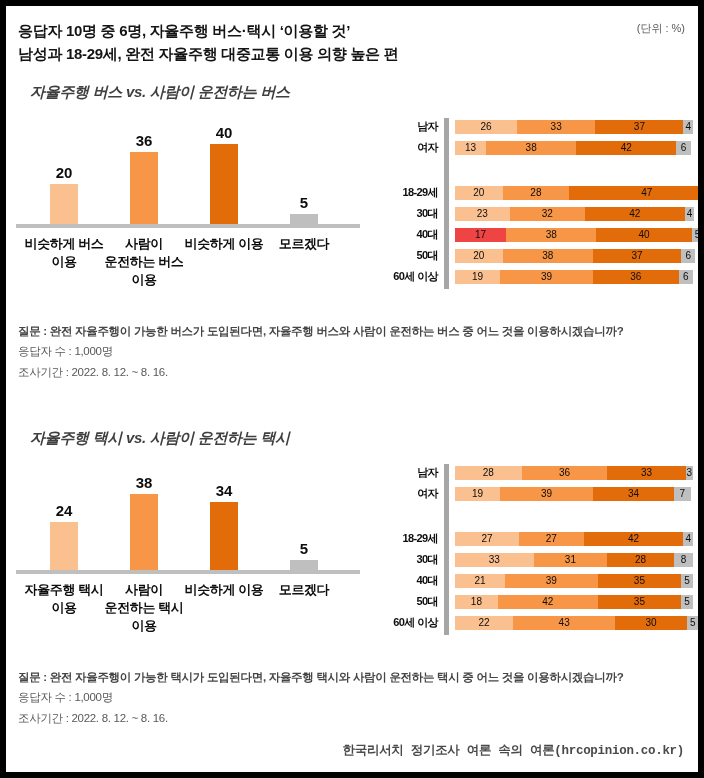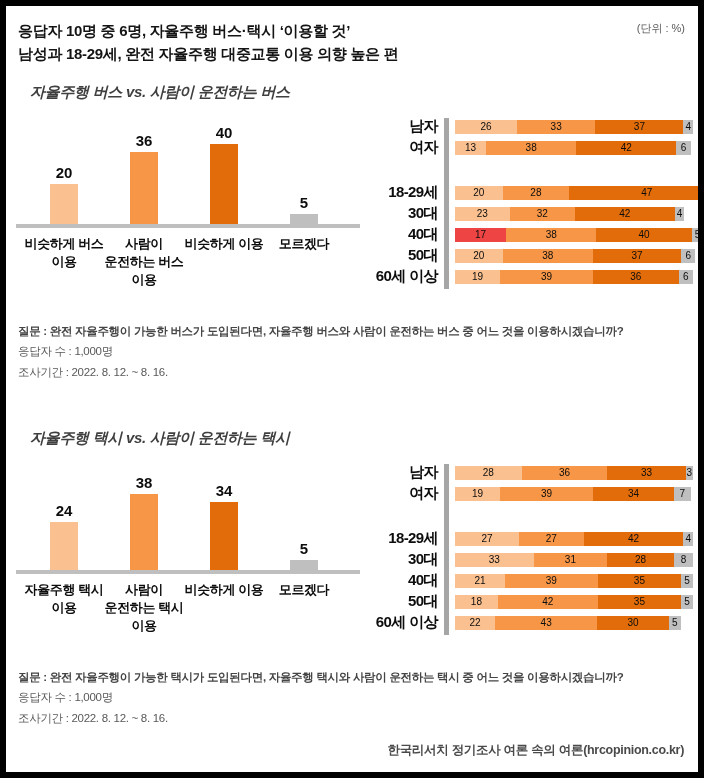--- a/index.html
+++ b/index.html
@@ -20,30 +20,30 @@
   .vplot{display:flex;align-items:flex-end;height:108px;padding:0 8px;}
   .vcol{width:80px;display:flex;flex-direction:column;align-items:center;justify-content:flex-end;}
   .vval{font-size:15px;font-weight:700;color:#0d0d0d;margin-bottom:3px;}
   .vbar{width:28px;flex:none;}
   .vbase{height:4px;width:344px;background:#BFBFBF;}
   .vlabels{display:flex;padding:0 8px;margin-top:7px;}
   .vlabel{width:80px;text-align:center;font-size:13px;font-weight:700;color:#0d0d0d;line-height:1.42;white-space:pre-line;letter-spacing:-0.4px;}
   
   .schart{position:relative;margin-left:0;padding-top:4px;flex:none;}
   .srow{display:flex;align-items:center;height:14px;margin-bottom:7px;}
-  .slabel{width:66px;text-align:right;padding-right:6px;font-size:15px;font-weight:700;color:#0d0d0d;flex:none;white-space:nowrap;letter-spacing:-0.6px;}
+  .slabel{width:66px;text-align:right;padding-right:6px;font-size:11px;font-weight:700;color:#0d0d0d;flex:none;white-space:nowrap;letter-spacing:-0.6px;}
   .sbars{display:flex;height:14px;margin-left:11px;}
   .sseg{flex:none;display:flex;align-items:center;justify-content:center;font-size:10px;font-weight:400;color:#0d0d0d;line-height:14px;}
   .sgap{height:24px;}
   .saxis{position:absolute;left:72px;top:2px;bottom:2px;width:5px;background:#A6A6A6;}
   
   .notes{margin:30px 12px 0 12px;font-size:11.5px;color:#595959;line-height:1.8;letter-spacing:-0.3px;}
   .notes .q{font-weight:700;color:#454545;}
   
-  .footer{position:absolute;right:14px;bottom:13px;font-size:12.5px;font-weight:700;color:#4a4a4a;letter-spacing:-0.3px;}
+  .footer{position:absolute;right:14px;bottom:13px;font-size:12.5px;font-weight:700;color:#4a4a4a;letter-spacing:-0.3px;font-family:Liberation Mono, monospace;}
 </style>
 </head>
 <body>
 
 <div class="page">
 
   <div class="header">
     <div>
       <div class="title-line">응답자 10명 중 6명, 자율주행 버스·택시 ‘이용할 것’</div>
       <div class="title-line">남성과 18-29세, 완전 자율주행 대중교통 이용 의향 높은 편</div>
@@ -111,21 +111,21 @@
               <div class="sseg" style="width: 47.6px; background: rgb(250, 192, 144);">20</div>
               <div class="sseg" style="width: 66.64px; background: rgb(247, 150, 70);">28</div>
               <div class="sseg" style="width: 105px; background: rgb(227, 108, 10); padding-left: 25px;">47</div>
               <div class="sseg" style="width: 11.9px; background: rgb(191, 191, 191);">5</div>
             </div>
           </div>
           <div class="srow">
             <div class="slabel">30대</div>
             <div class="sbars">
               <div class="sseg" style="width: 54.74px; background: rgb(250, 192, 144);">23</div>
-              <div class="sseg" style="width: 65px; background: rgb(247, 150, 70);">32</div>
+              <div class="sseg" style="width: 75px; background: rgb(247, 150, 70);">32</div>
               <div class="sseg" style="width: 99.96px; background: rgb(227, 108, 10);">42</div>
               <div class="sseg" style="width: 9.52px; background: rgb(191, 191, 191);">4</div>
             </div>
           </div>
           <div class="srow">
             <div class="slabel">40대</div>
             <div class="sbars">
               <div class="sseg" style="width: 51px; background: #ef4444;">17</div>
               <div class="sseg" style="width: 90.44px; background: rgb(247, 150, 70);">38</div>
               <div class="sseg" style="width: 95.2px; background: rgb(227, 108, 10);">40</div>
@@ -245,21 +245,21 @@
             <div class="sbars">
               <div class="sseg" style="width: 42.84px; background: rgb(250, 192, 144);">18</div>
               <div class="sseg" style="width: 99.96px; background: rgb(247, 150, 70);">42</div>
               <div class="sseg" style="width: 83.3px; background: rgb(227, 108, 10);">35</div>
               <div class="sseg" style="width: 11.9px; background: rgb(191, 191, 191);">5</div>
             </div>
           </div>
           <div class="srow">
             <div class="slabel">60세 이상</div>
             <div class="sbars">
-              <div class="sseg" style="width: 40px; background: rgb(250, 192, 144);">22</div>
+              <div class="sseg" style="width: 58px; background: rgb(250, 192, 144);">22</div>
               <div class="sseg" style="width: 102.34px; background: rgb(247, 150, 70);">43</div>
               <div class="sseg" style="width: 71.4px; background: rgb(227, 108, 10);">30</div>
               <div class="sseg" style="width: 11.9px; background: rgb(191, 191, 191);">5</div>
             </div>
           </div>
         </div>
     </div>
     <div class="notes">
       <div class="q">질문 : 완전 자율주행이 가능한 택시가 도입된다면, 자율주행 택시와 사람이 운전하는 택시 중 어느 것을 이용하시겠습니까?</div>
       <div>응답자 수 : 1,000명</div>

